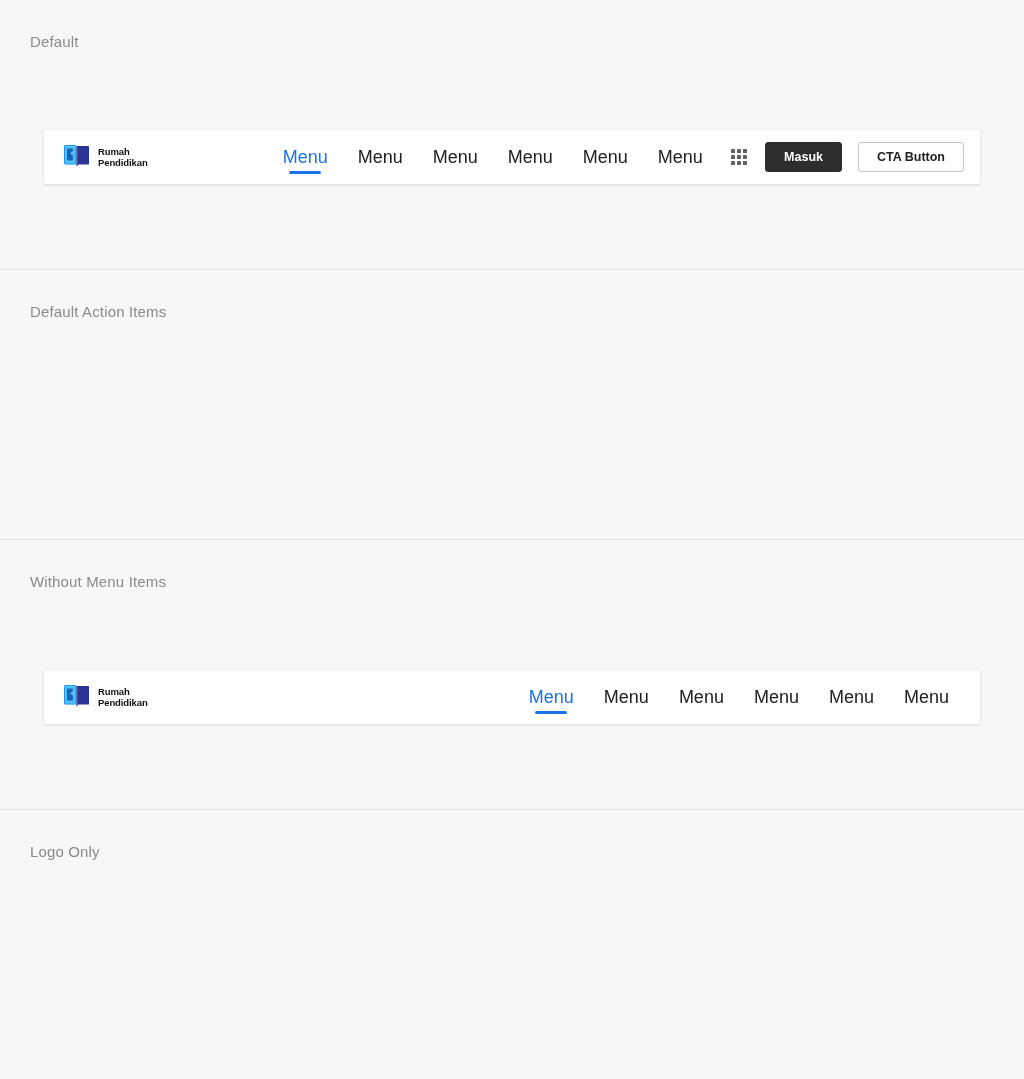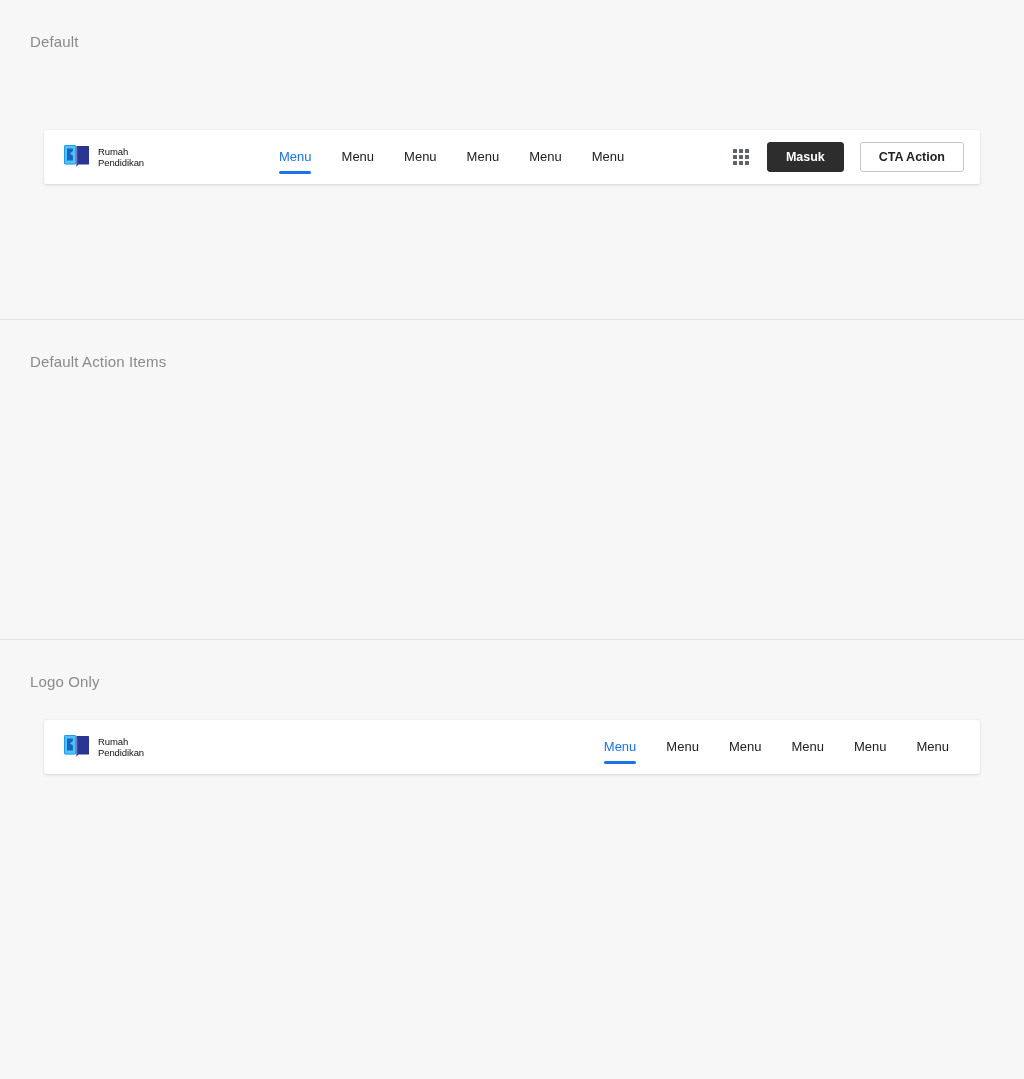--- a/index.html
+++ b/index.html
@@ -17,21 +17,21 @@
     height: 1079px;
     position: relative;
     background: #f7f7f7;
     overflow: hidden;
   }
 
   
   .section {
     position: relative;
     width: 1024px;
-    height: 320px;
+    height: 270px;
     border-bottom: 1px solid #e3e3e3;
   }
   .section:last-child { border-bottom: none; padding-left: 14px; }
 
   .section-label {
     position: absolute;
     left: 30px;
     top: 31px;
     font-size: 15px;
     line-height: 22px;
@@ -68,21 +68,21 @@
   }
   .brand-mark {
     width: 26px;
     height: 24px;
     flex: 0 0 auto;
     display: block;
   }
   .brand-text {
     font-size: 9.5px;
     line-height: 11px;
-    font-weight: 400;
+    font-weight: 700;
     color: #111111;
     letter-spacing: -0.1px;
     white-space: nowrap;
   }
   .brand-text span { display: block; }
 
   
   .menu {
     display: flex;
     align-items: stretch;
@@ -90,21 +90,21 @@
     flex: 0 0 auto;
   }
   .menu.centered { margin-left: 120px; }
   .menu.right { margin-left: auto; }
 
   .menu-item {
     position: relative;
     display: flex;
     align-items: center;
     padding: 0 15px;
-    font-size: 13px;
+    font-size: 18px;
     line-height: 16px;
     color: #202124;
     font-weight: 400;
     white-space: nowrap;
     cursor: pointer;
     height: 100%;
   }
   .menu-item.active { color: #1a73e8; font-weight: 500; }
   .menu-item.active::after {
     content: "";
@@ -209,21 +209,21 @@
             <i></i>
             <i></i>
             <i></i>
             <i></i>
             <i></i>
             <i></i>
             <i></i>
             <i></i>
         </div>
         <button class="btn btn-primary">Masuk</button>
-        <button class="btn btn-outline">CTA Action</button>
+        <button class="btn btn-outline">CTA Button</button>
       </div>
 
     </div>
   </div>
 
   <div class="section">
     <div class="section-label">Default Action Items</div>
 
     <div class="navbar pos-b">
 
@@ -245,19 +245,23 @@
         <div class="menu-item">Menu</div>
         <div class="menu-item">Menu</div>
         <div class="menu-item">Menu</div>
         <div class="menu-item">Menu</div>
         <div class="menu-item">Menu</div>
       </nav>
 
     </div>
   </div>
 
+  <div class="section">
+    <div class="section-label">Without Menu Items</div>
+
+  </div>
 
   <div class="section">
     <div class="section-label">Logo Only</div>
 
   </div>
 
 </div>
 
 </body></html>

